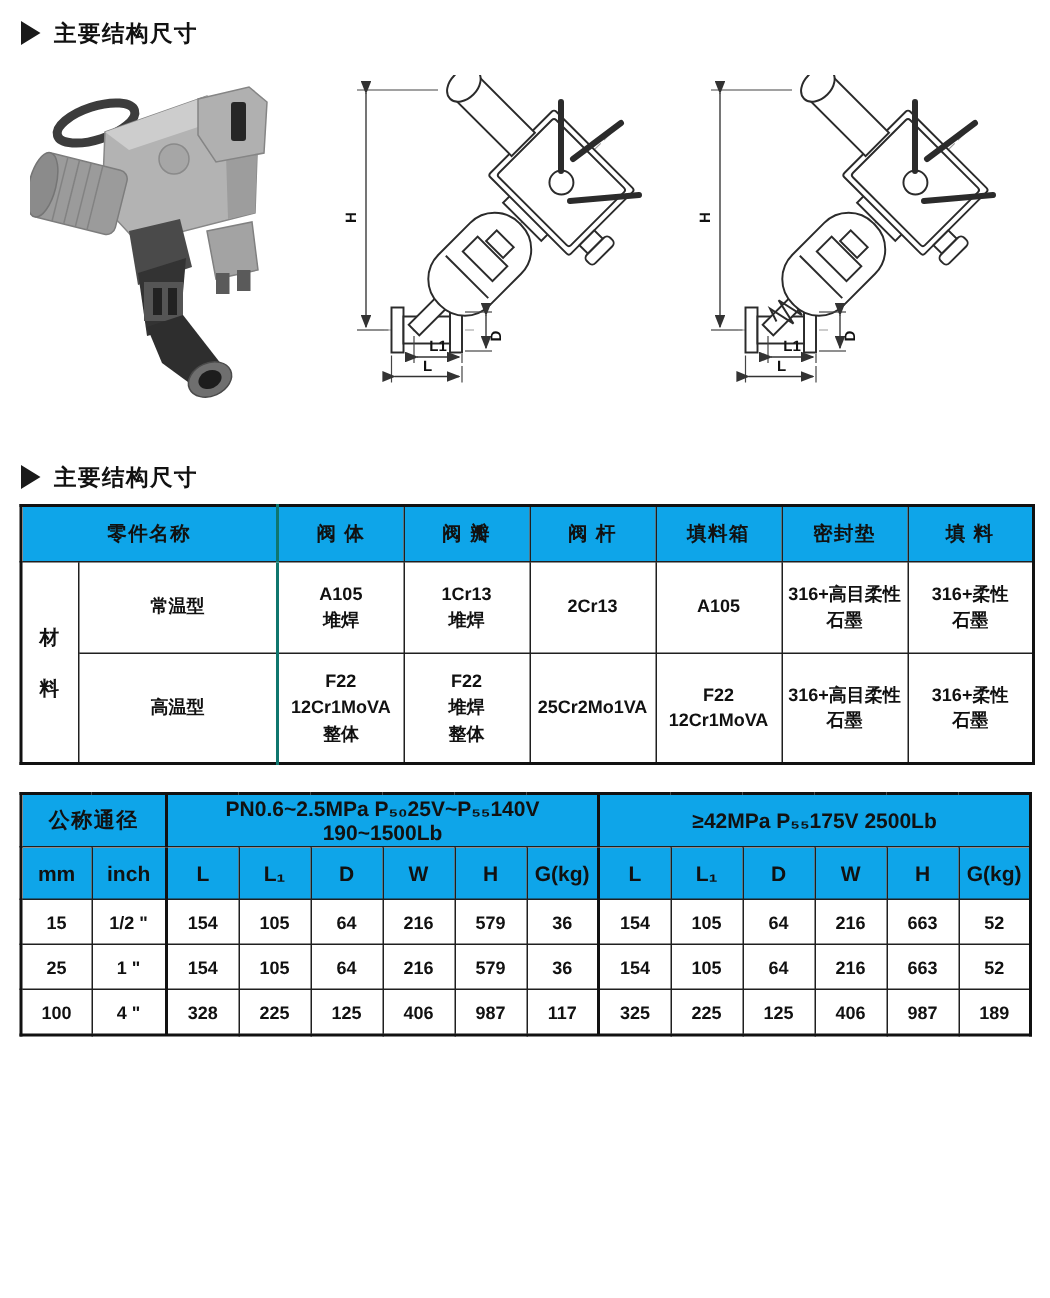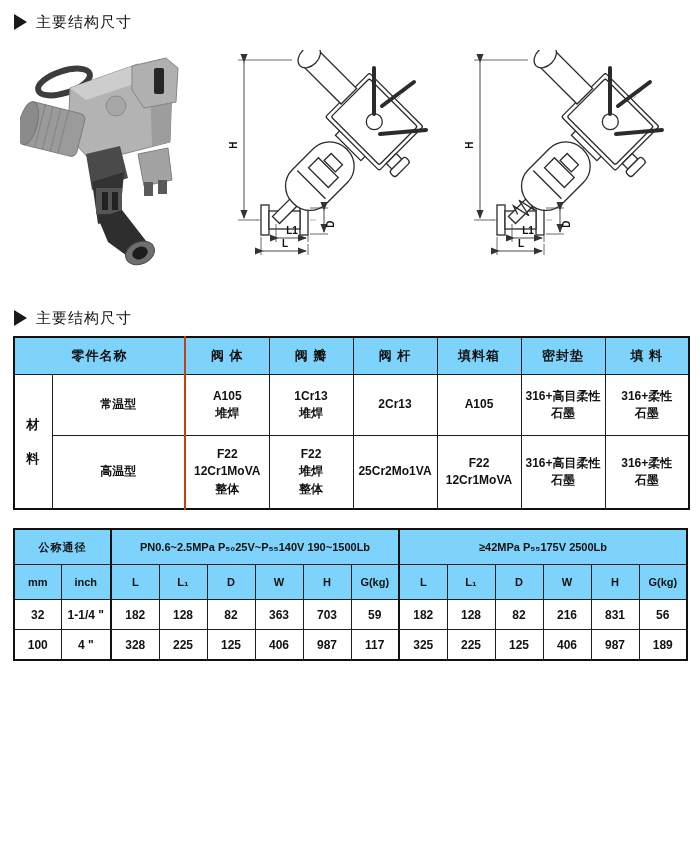--- a/index.html
+++ b/index.html
@@ -3,56 +3,56 @@
 <meta charset="utf-8">
 <style>
   html,body{margin:0;padding:0;background:#fff;}
   body{width:700px;height:865px;position:relative;overflow:hidden;
        font-family:"Liberation Sans","DejaVu Sans",sans-serif;color:#111;}
 
   
   .sec-title{display:flex;align-items:center;gap:9px;margin:12px 0 0 14px;height:20px;}
   .tri{width:0;height:0;border-left:13px solid #1a1a1a;border-top:8px solid transparent;
        border-bottom:8px solid transparent;}
-  .sec-title span{font-size:15px;font-weight:normal;letter-spacing:1px;}
+  .sec-title span{font-size:15px;font-weight:bold;letter-spacing:1px;}
 
   
   .figures{position:relative;height:238px;margin-top:18px;}
   .fig{position:absolute;top:0;}
   .fig.photo{left:20px;}
   .fig.drawA{left:228px;}
   .fig.drawB{left:464px;}
   svg{display:block;}
   .ln{stroke:#2b2b2b;stroke-width:1.3;fill:none;}
   .lnw{stroke:#2b2b2b;stroke-width:1.3;fill:#fff;}
   .thin{stroke:#444;stroke-width:0.8;fill:none;}
   .dash{stroke:#9a9a9a;stroke-width:0.8;stroke-dasharray:6 3;fill:none;}
   .dim{stroke:#333;stroke-width:0.9;fill:none;}
   .rod{stroke:#2b2b2b;stroke-width:4;stroke-linecap:round;fill:none;}
   .dimtxt{font-size:10px;font-weight:bold;fill:#111;font-family:"Liberation Sans",sans-serif;}
 
   
   table{border-collapse:collapse;table-layout:fixed;margin-left:13px;width:675px;
         font-size:12px;font-weight:bold;text-align:center;}
   th,td{border:1px solid #1f1f1f;padding:0 2px;overflow:hidden;}
-  thead th{background:#7dd3fc;}
+  thead th{background:#0ea5e9;}
   .outer{border:2px solid #111;}
 
   
   #mat-table{margin-top:8px;}
   #mat-table th{height:36px;font-size:13px;letter-spacing:1px;}
   #mat-table td{white-space:pre-line;line-height:1.45;font-size:12px;}
   #mat-table tr.r1 td{height:60px;}
   #mat-table tr.r2 td{height:72px;}
   #mat-table .grouplab{line-height:2.6;font-size:13px;letter-spacing:1px;}
-  #mat-table .thickL{border-left:2px solid #c2410c;}
+  #mat-table .thickL{border-left:2px solid #0f766e;}
 
   
   #dim-table{margin-top:18px;}
-  #dim-table thead th{height:34px;font-size:11px;}
+  #dim-table thead th{height:34px;font-size:14px;}
   #dim-table thead th.cn{letter-spacing:1px;}
   #dim-table tbody td{height:29px;background:#fff;}
   #dim-table th:nth-child(3),#dim-table .gsep,
   #dim-table tbody td:nth-child(3),#dim-table tbody td:nth-child(9),
   #dim-table tr.sub th:nth-child(3),#dim-table tr.sub th:nth-child(9)
      {border-left:2px solid #111;}
 </style>
 </head>
 <body>
 
@@ -307,35 +307,51 @@
       <th>L</th>
       <th>L₁</th>
       <th>D</th>
       <th>W</th>
       <th>H</th>
       <th>G(kg)</th>
     </tr>
   </thead>
   <tbody>
 
+  <tr>
+        <td>15</td>
+        <td>1/2 "</td>
+        <td>154</td>
+        <td>105</td>
+        <td>64</td>
+        <td>216</td>
+        <td>579</td>
+        <td>36</td>
+        <td>154</td>
+        <td>105</td>
+        <td>64</td>
+        <td>216</td>
+        <td>663</td>
+        <td>52</td>
+      </tr>
       <tr>
-        <td>32</td>
-        <td>1-1/4 "</td>
-        <td>182</td>
-        <td>128</td>
-        <td>82</td>
-        <td>363</td>
-        <td>703</td>
-        <td>59</td>
-        <td>182</td>
-        <td>128</td>
-        <td>82</td>
+        <td>25</td>
+        <td>1 "</td>
+        <td>154</td>
+        <td>105</td>
+        <td>64</td>
         <td>216</td>
-        <td>831</td>
-        <td>56</td>
+        <td>579</td>
+        <td>36</td>
+        <td>154</td>
+        <td>105</td>
+        <td>64</td>
+        <td>216</td>
+        <td>663</td>
+        <td>52</td>
       </tr>
       <tr>
         <td>100</td>
         <td>4 "</td>
         <td>328</td>
         <td>225</td>
         <td>125</td>
         <td>406</td>
         <td>987</td>
         <td>117</td>

